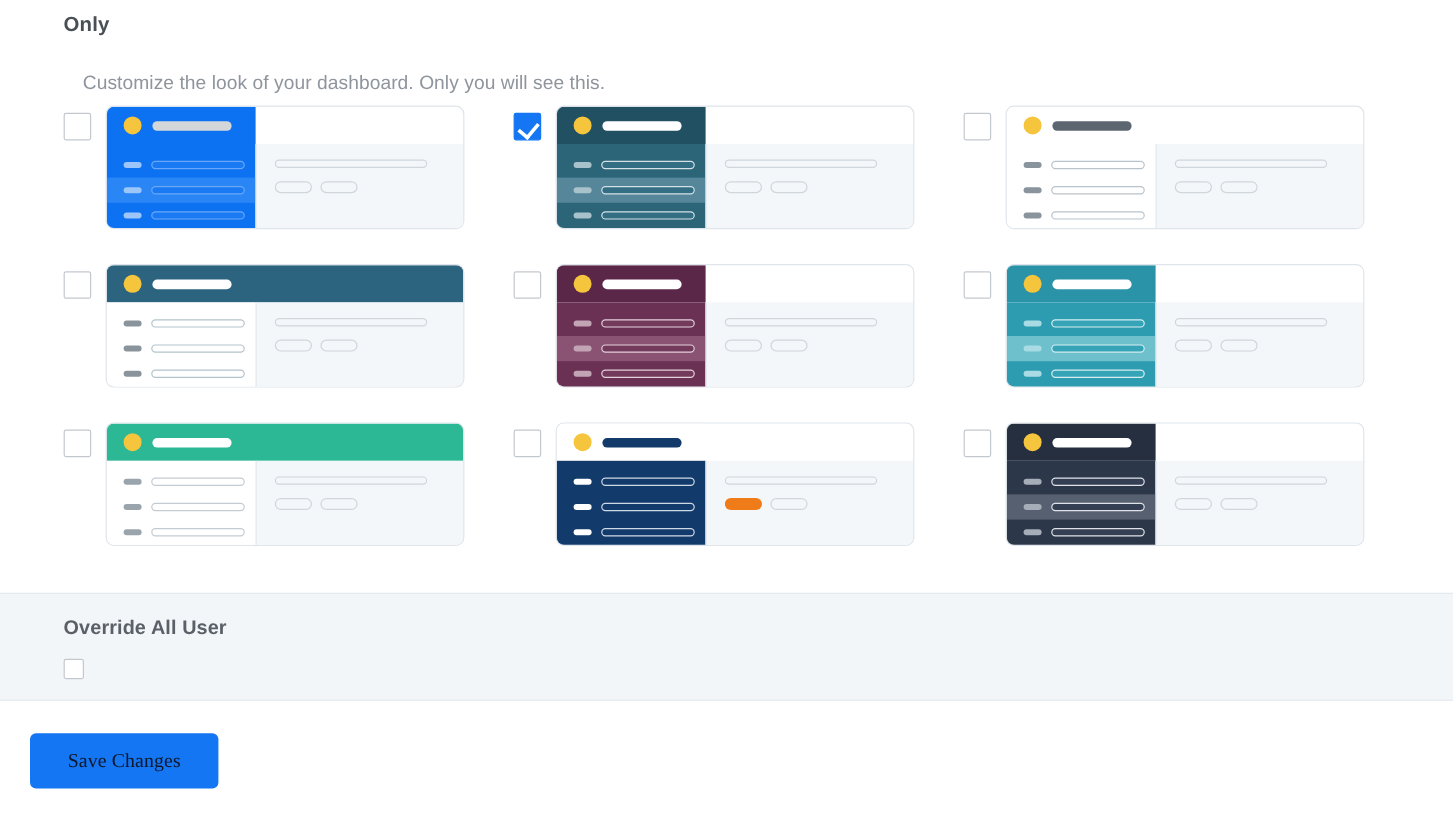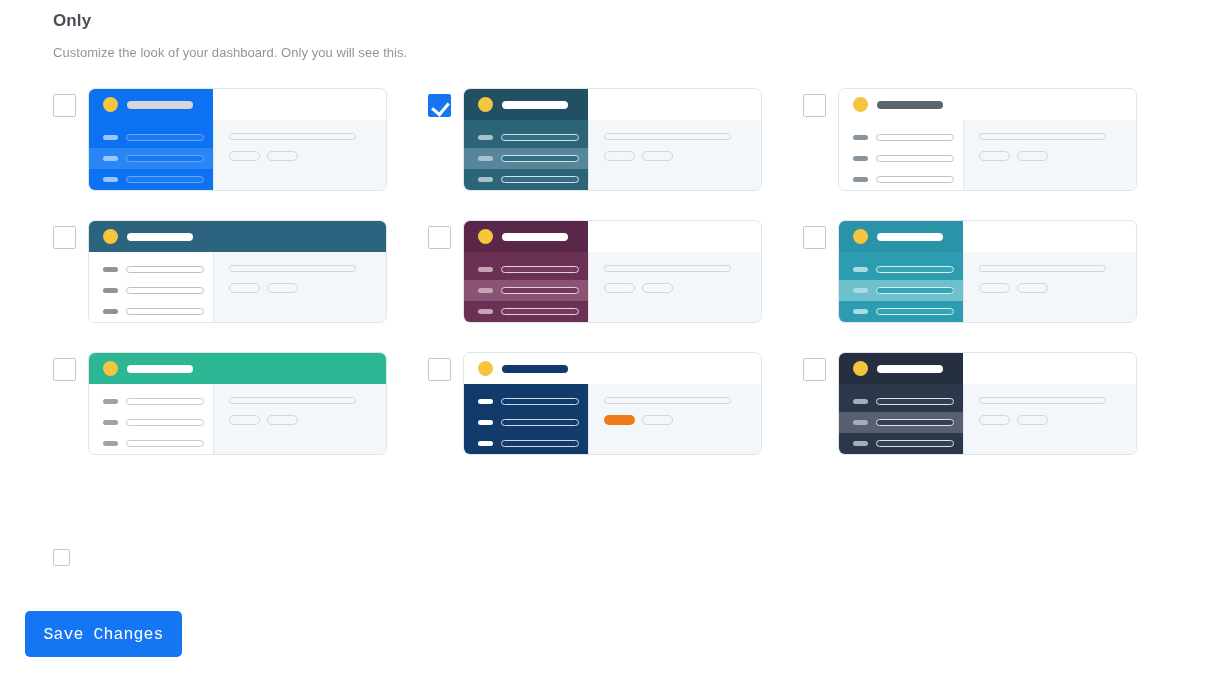--- a/index.html
+++ b/index.html
@@ -17,23 +17,23 @@
   .theme-section { padding: 0 0 0 53px; }
   .section-title {
     font-size: 17px;
     font-weight: bold;
     color: #4a4f55;
     margin: 0;
     padding-top: 11px;
     letter-spacing: .1px;
   }
   .section-desc {
-    font-size: 13px;
+    font-size: 16px;
     color: #8f959d;
-    margin: 0;
+    margin: 16px;
     padding-top: 14px;
     letter-spacing: .05px;
   }
 
   
   .theme-grid {
     position: absolute;
     left: 53px;
     top: 88px;
     width: 1100px;
@@ -180,23 +180,23 @@
   }
 
   
   .save-btn {
     position: absolute;
     left: 25px; top: 611px;
     width: 157px; height: 46px;
     background: #1476f2;
     border: none;
     border-radius: 5px;
-    color: #ffffff;
+    color: #0f172a;
     font-size: 16.5px;
-    font-family: Liberation Mono, monospace;
+    font-family: Liberation Serif, serif;
     cursor: pointer;
     letter-spacing: .1px;
     text-align: center;
   }
 </style>
 </head>
 <body>
 
 <div class="page">
 
@@ -471,17 +471,20 @@
             <div class="c-main" style="background: rgb(244, 247, 249);">
               <div class="m-bar"></div>
               <div class="m-pill p1"></div>
               <div class="m-pill p2"></div>
             </div>
           </div>
         </div>
       </div>
     </div>
 
+  <div class="override">
+    <div class="override-title">Override All User</div>
+  </div>
   <div class="override-chk"></div>
 
   <button class="save-btn">Save Changes</button>
 
 </div>
 
 </body></html>

